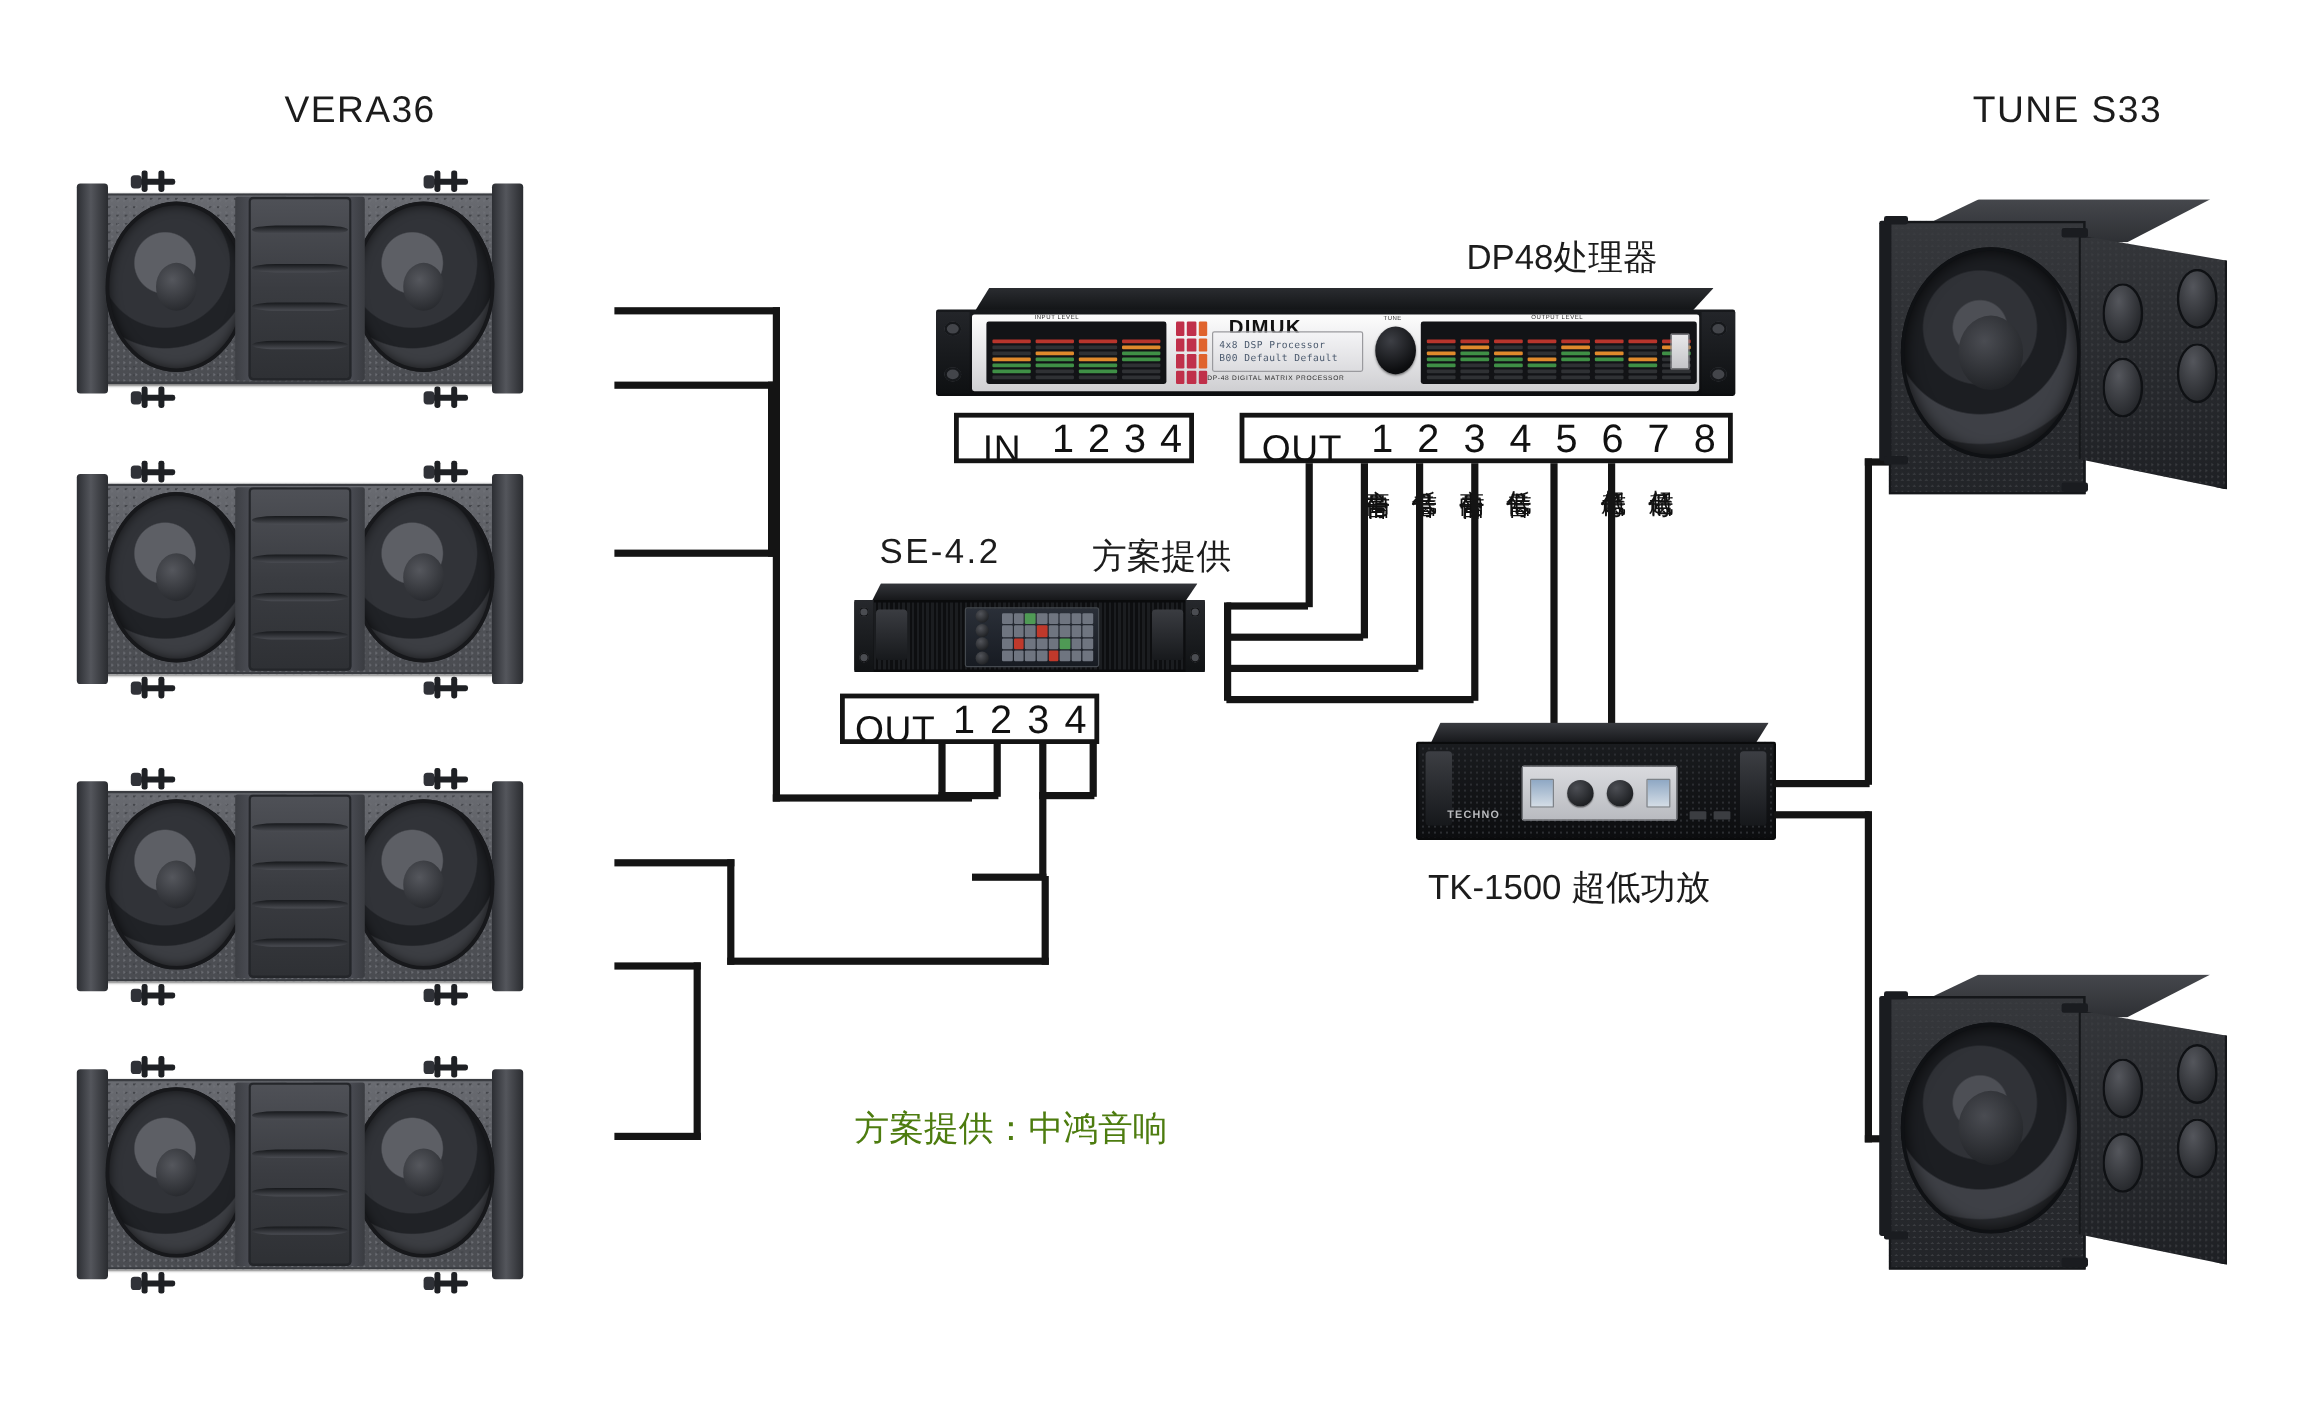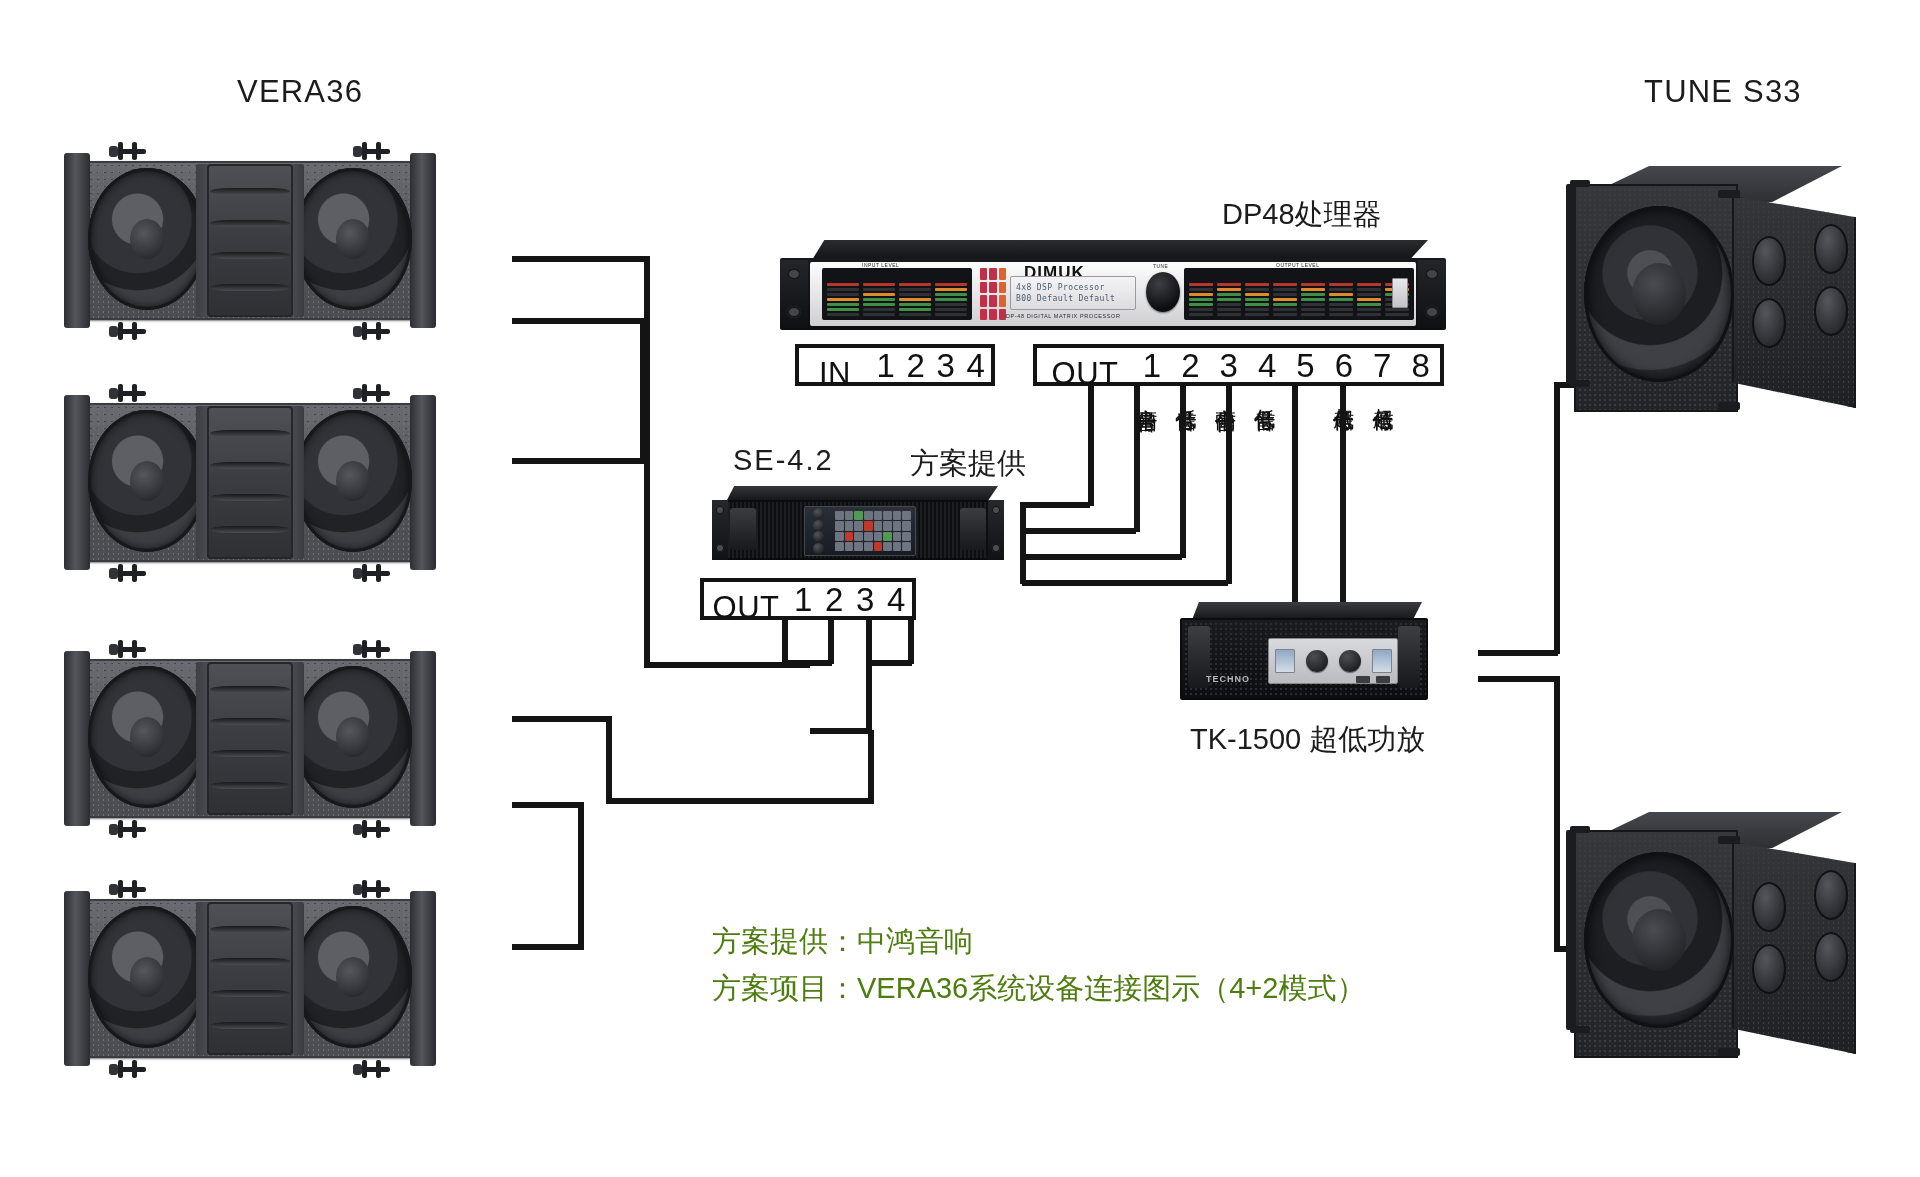--- a/index.html
+++ b/index.html
@@ -330,21 +330,21 @@
   }
   .amp2u .center .leds{
     flex:1;display:grid;grid-template-columns:repeat(8,1fr);
     grid-template-rows:repeat(4,1fr);gap:1px;padding:4px;box-sizing:border-box;
   }
   .amp2u .center .leds i{background:#6f7580;border-radius:1px;}
   .amp2u .center .leds i.r{background:#c0392b;}
   .amp2u .center .leds i.g{background:#4f9a55;}
 
   
-  .amp3u{position:absolute;width:248px;height:100px;}
+  .amp3u{position:absolute;width:300px;height:100px;}
   .amp3u .lid{
     position:absolute;left:12px;right:6px;top:0;height:18px;
     background:linear-gradient(180deg,#3a3c41,#141518);
     clip-path:polygon(3% 0,100% 0,96% 100%,0 100%);
   }
   .amp3u .chassis{
     position:absolute;left:0;right:0;top:16px;height:82px;border-radius:2px;
     background:
       radial-gradient(circle at 1px 1px,#2b2d31 0 1px,transparent 1px) 0 0/5px 5px,
       linear-gradient(180deg,#1a1c1f,#0c0d0f);
@@ -907,16 +907,15 @@
       <div class="port p4"></div>
     <div class="rig vl"></div>
       <div class="rig c1"></div>
       <div class="rig c2"></div>
     <div class="rig c3"></div>
       <div class="rig c4"></div>
   </div>
 
   <div class="abs" style="left:712px;top:918px;">
     <div class="caption">方案提供：中鸿音响</div>
-    <div class="caption">方案项目：VERA36系统设备连接图示（4+2模式）</div>
   </div>
 
 </div>
 
 </body></html>

